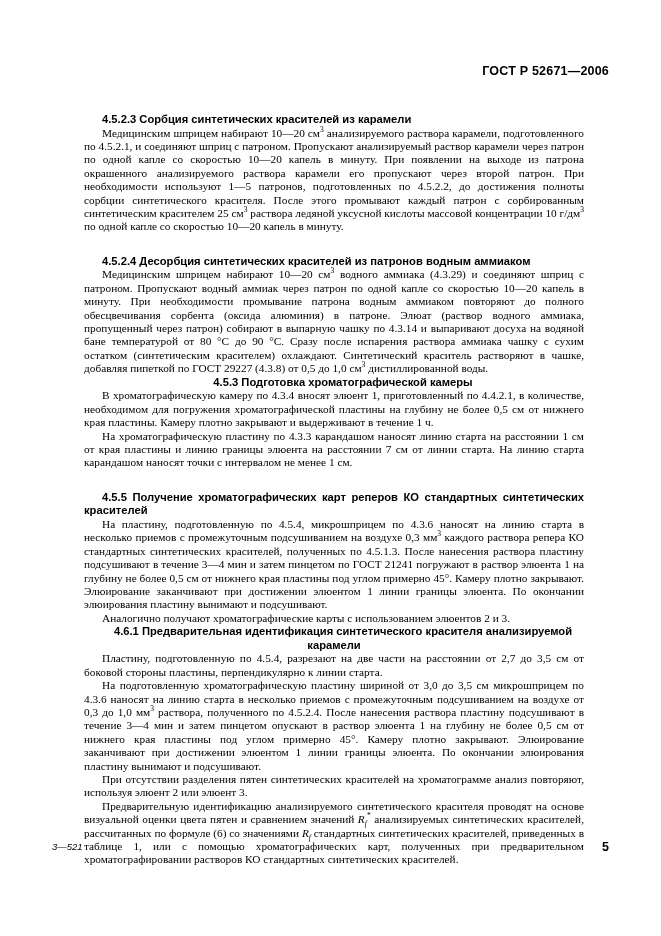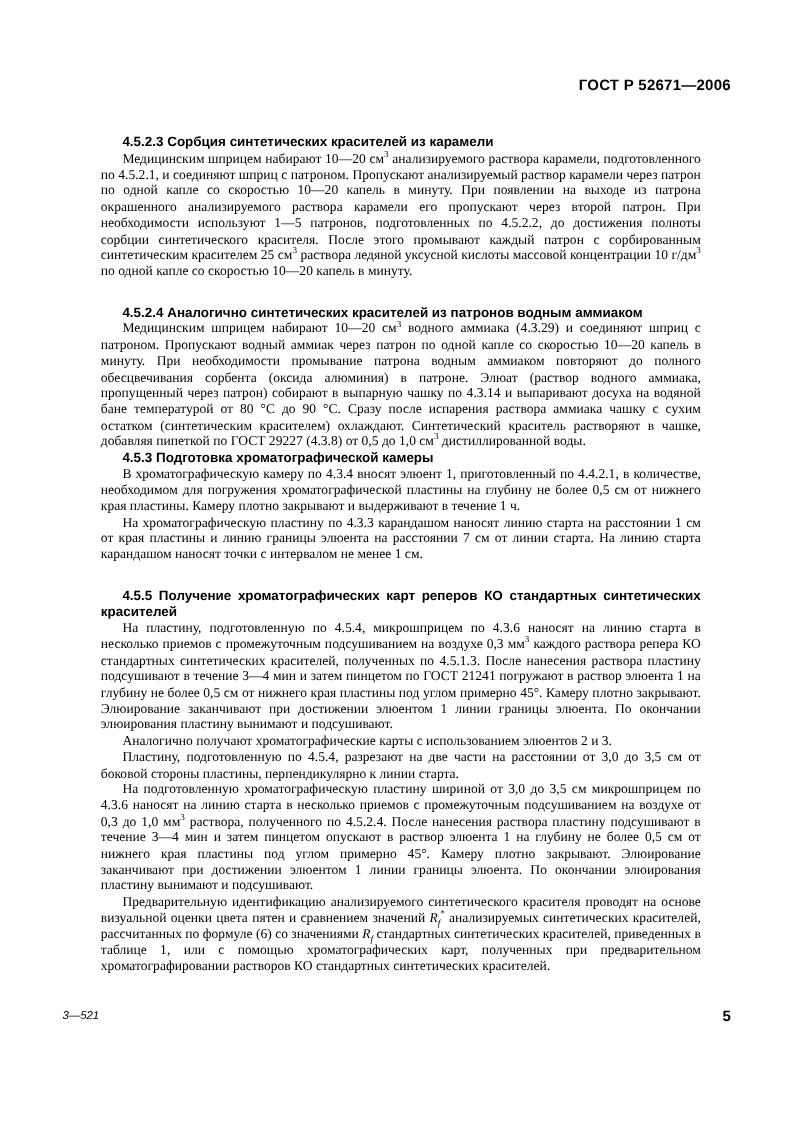--- a/index.html
+++ b/index.html
@@ -47,21 +47,21 @@
     text-align: justify;
     hyphens: none;
   }
   .heading {
     margin: 0;
     font-family: "Liberation Sans", sans-serif;
     font-weight: bold;
     font-size: 11.2px;
     line-height: 13.6px;
     text-indent: 18px;
-    text-align: left;
+    text-align: center;
   }
   .heading.hang {
     text-indent: 18px;
     text-align: justify;
     margin-top: 21px;
   }
   sup { font-size: 7.6px; vertical-align: super; line-height: 0; }
   sub { font-size: 7.6px; vertical-align: sub; line-height: 0; }
   .ital { font-style: italic; }
   .footer-left {
@@ -86,35 +86,37 @@
 
 <div class="page">
 
   <div class="header">ГОСТ Р 52671—2006</div>
 
   <div class="content">
 
     <div class="heading hang">4.5.2.3 Сорбция  синтетических красителей из карамели</div>
     <p>Медицинским шприцем набирают 10—20 см<sup>3</sup> анализируемого раствора карамели, подготовленного по 4.5.2.1, и соединяют шприц с патроном. Пропускают анализируемый раствор карамели через патрон по одной капле со скоростью 10—20 капель в минуту. При появлении на выходе из патрона окрашенного анализируемого раствора карамели его  пропускают через второй патрон. При необходимости используют 1—5 патронов, подготовленных по 4.5.2.2, до достижения полноты сорбции синтетического красителя. После этого промывают каждый патрон с сорбированным  синтетическим красителем 25 см<sup>3</sup> раствора ледяной уксусной кислоты массовой концентрации 10 г/дм<sup>3</sup>  по одной капле со скоростью 10—20 капель в минуту.</p>
 
-    <div class="heading hang">4.5.2.4 Аналогично  синтетических красителей из патронов водным аммиаком</div>
+    <div class="heading hang">4.5.2.4 Десорбция  синтетических красителей из патронов водным аммиаком</div>
     <p>Медицинским шприцем набирают 10—20 см<sup>3</sup>  водного аммиака  (4.3.29) и соединяют шприц с патроном. Пропускают водный  аммиак через патрон по одной капле со скоростью 10—20 капель в минуту. При необходимости промывание патрона водным аммиаком повторяют до полного обесцвечивания  сорбента (оксида алюминия) в патроне. Элюат (раствор водного аммиака, пропущенный через патрон) собирают в выпарную чашку по 4.3.14 и выпаривают досуха на водяной бане температурой от 80 °С до 90 °С. Сразу после испарения раствора аммиака чашку с сухим остатком (синтетическим красителем) охлаждают. Синтетический краситель растворяют в чашке, добавляя пипеткой по ГОСТ 29227 (4.3.8) от 0,5 до 1,0 см<sup>3</sup> дистиллированной воды.</p>
 
     <div class="heading">4.5.3 Подготовка хроматографической камеры</div>
     <p>В хроматографическую камеру по 4.3.4 вносят элюент 1, приготовленный по 4.4.2.1, в количестве, необходимом для погружения хроматографической пластины на глубину не более 0,5 см от нижнего края пластины. Камеру плотно закрывают и выдерживают в течение 1 ч.</p>
 
     <p>На хроматографическую пластину по 4.3.3 карандашом наносят линию старта на расстоянии 1 см от края пластины и линию границы элюента на расстоянии 7 см от линии старта. На линию старта карандашом наносят точки с интервалом не менее 1 см.</p>
 
     <div class="heading hang">4.5.5 Получение  хроматографических  карт  реперов  КО  стандартных  синтетических  красителей</div>
     <p>На пластину, подготовленную по 4.5.4, микрошприцем по 4.3.6 наносят на линию старта в несколько приемов с промежуточным подсушиванием на воздухе 0,3 мм<sup>3</sup> каждого раствора репера КО стандартных синтетических красителей, полученных по 4.5.1.3. После нанесения раствора пластину подсушивают в течение 3—4 мин и затем пинцетом по ГОСТ 21241 погружают  в раствор элюента 1 на глубину не более 0,5 см от нижнего края пластины под углом примерно 45°. Камеру плотно закрывают. Элюирование заканчивают при достижении элюентом 1 линии границы элюента. По окончании элюирования пластину вынимают и подсушивают.</p>
     <p>Аналогично получают хроматографические карты с использованием элюентов 2 и 3.</p>
 
 
-    <p>Пластину, подготовленную по 4.5.4, разрезают на две части на расстоянии от 3,0 до 3,5 см от боковой стороны пластины, перпендикулярно к линии старта.</p>
+    <div class="heading">4.6.1 Предварительная идентификация синтетического красителя анализируемой карамели</div>
+    <p>Пластину, подготовленную по 4.5.4, разрезают на две части на расстоянии от 2,7 до 3,5 см от боковой стороны пластины, перпендикулярно к линии старта.</p>
     <p>На подготовленную хроматографическую пластину шириной от 3,0 до 3,5 см микрошприцем по 4.3.6 наносят  на  линию  старта в несколько  приемов с промежуточным подсушиванием на воздухе от 0,3 до 1,0 мм<sup>3</sup> раствора, полученного по 4.5.2.4.  После  нанесения раствора пластину подсушивают в  течение 3—4 мин и затем пинцетом  опускают в раствор элюента 1 на глубину не более 0,5 см от нижнего края пластины под углом примерно 45°. Камеру плотно закрывают. Элюирование заканчивают при достижении элюентом 1 линии границы элюента. По окончании элюирования пластину вынимают и подсушивают.</p>
+    <p>При отсутствии разделения пятен синтетических красителей на хроматограмме анализ повторяют, используя элюент 2 или элюент 3.</p>
     <p>Предварительную идентификацию анализируемого синтетического красителя проводят на основе визуальной оценки цвета пятен и сравнением значений <span class="ital">R<sub>f</sub></span><sup>*</sup> анализируемых синтетических красителей, рассчитанных по формуле (6) со значениями <span class="ital">R<sub>f</sub></span>  стандартных синтетических красителей, приведенных в таблице 1, или с помощью хроматографических карт, полученных при предварительном хроматографировании растворов КО стандартных синтетических красителей.</p>
 
   </div>
 
   <div class="footer-left">3—521</div>
   <div class="footer-right">5</div>
 
 </div>
 
 </body></html>

